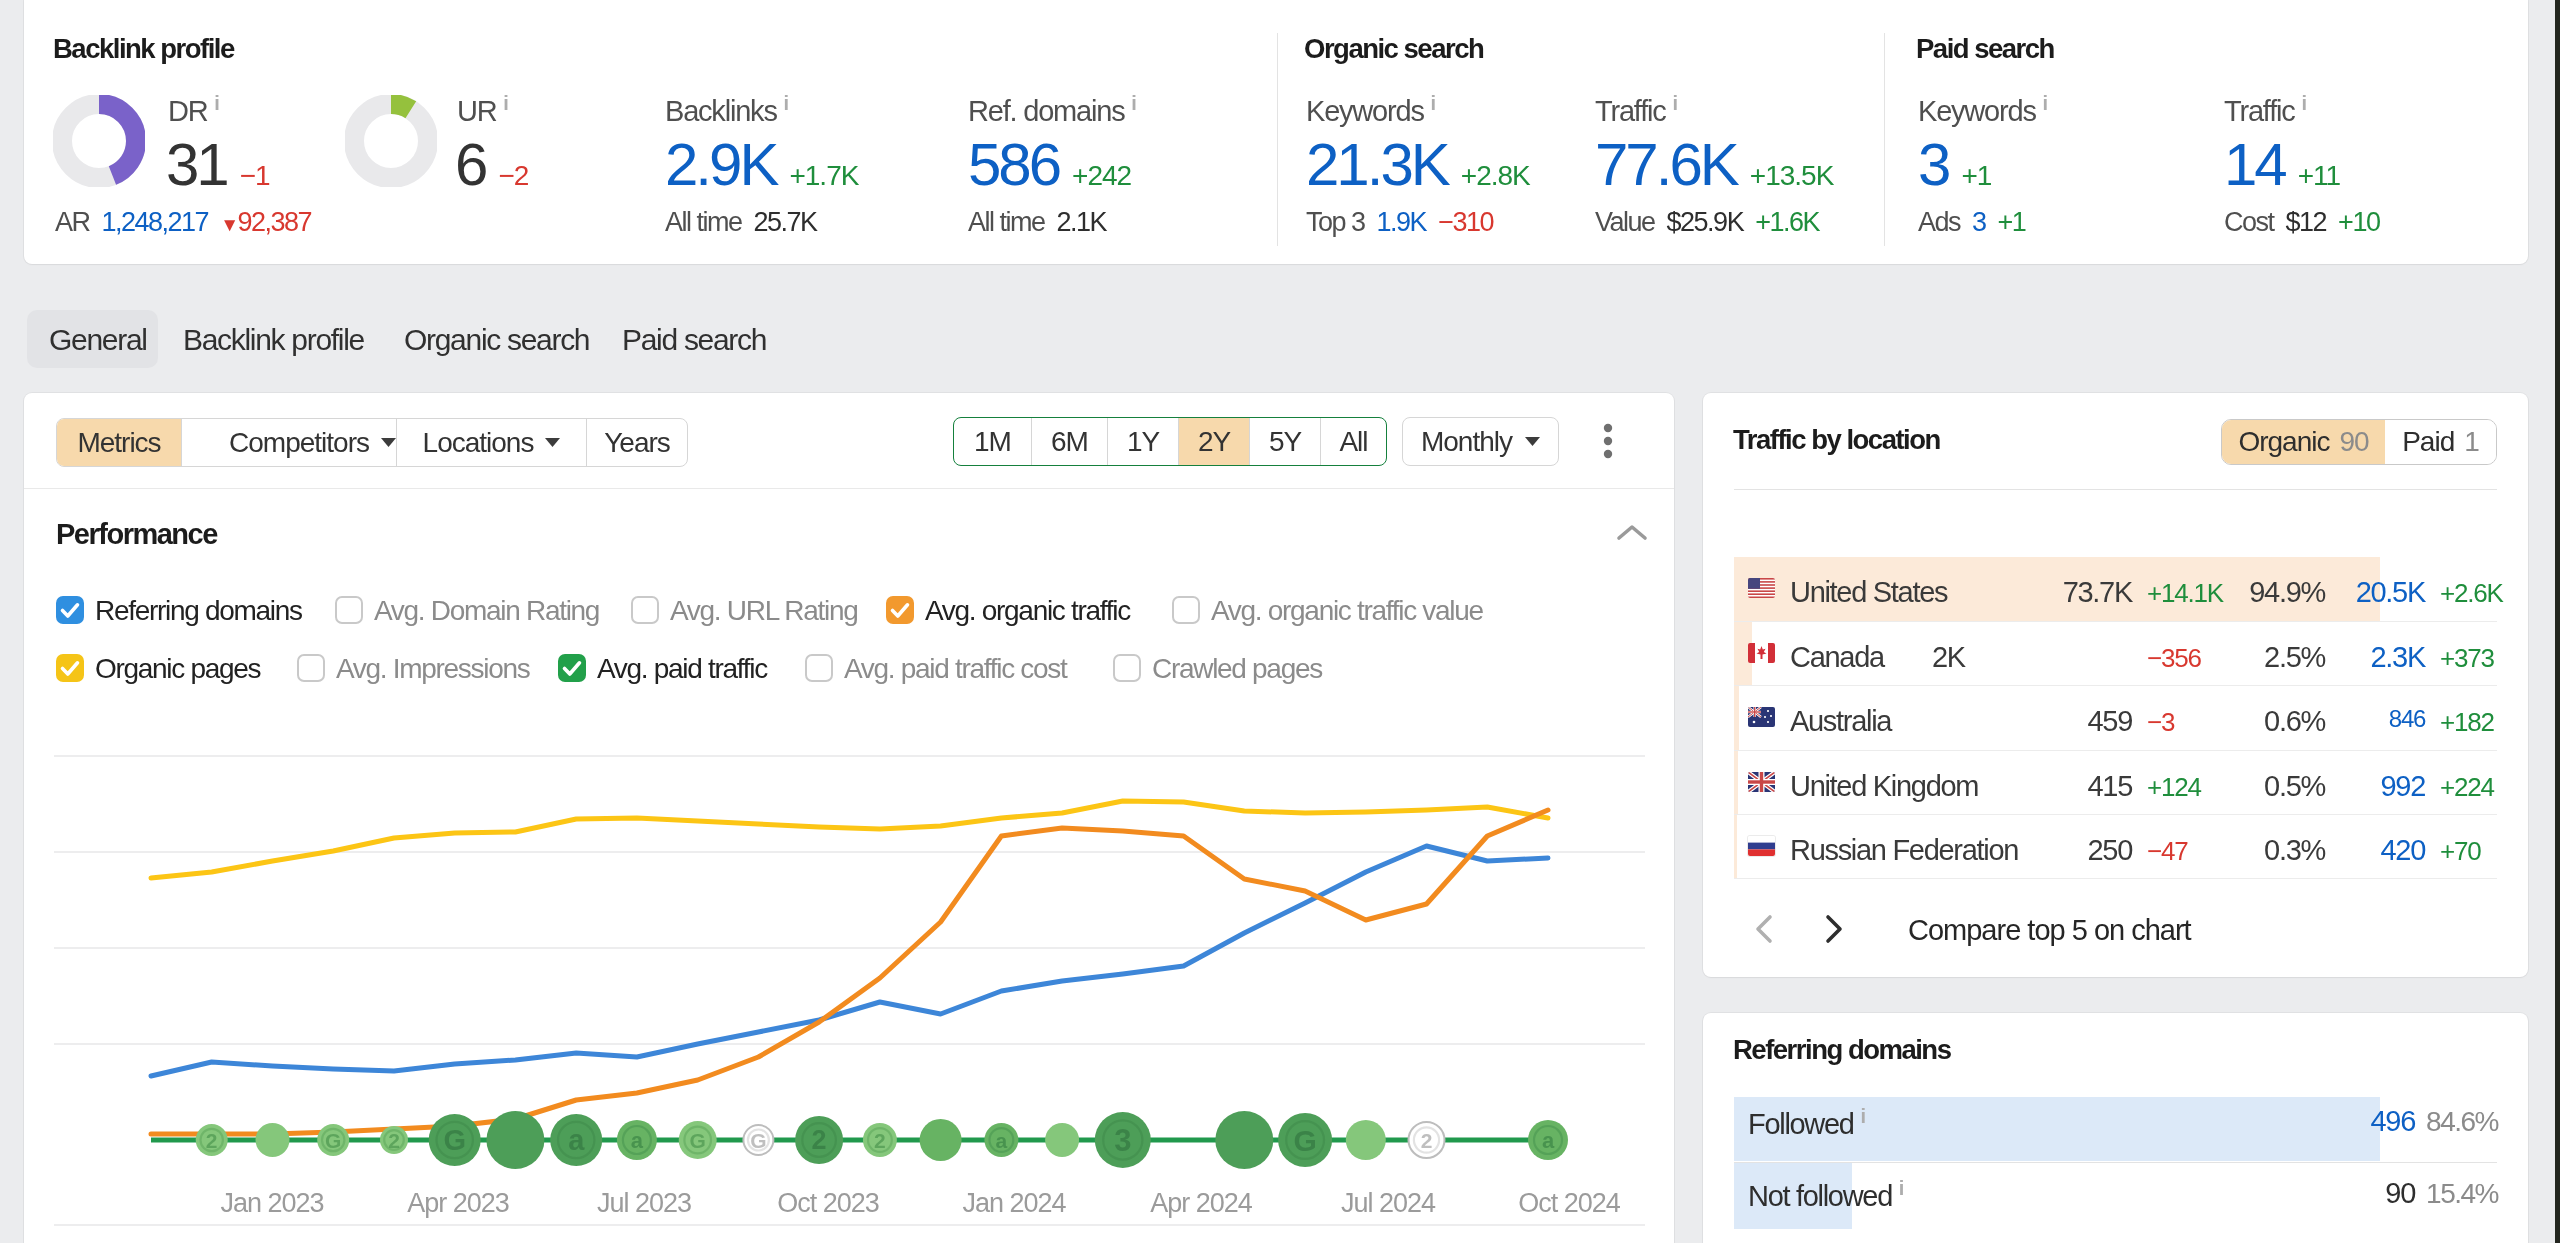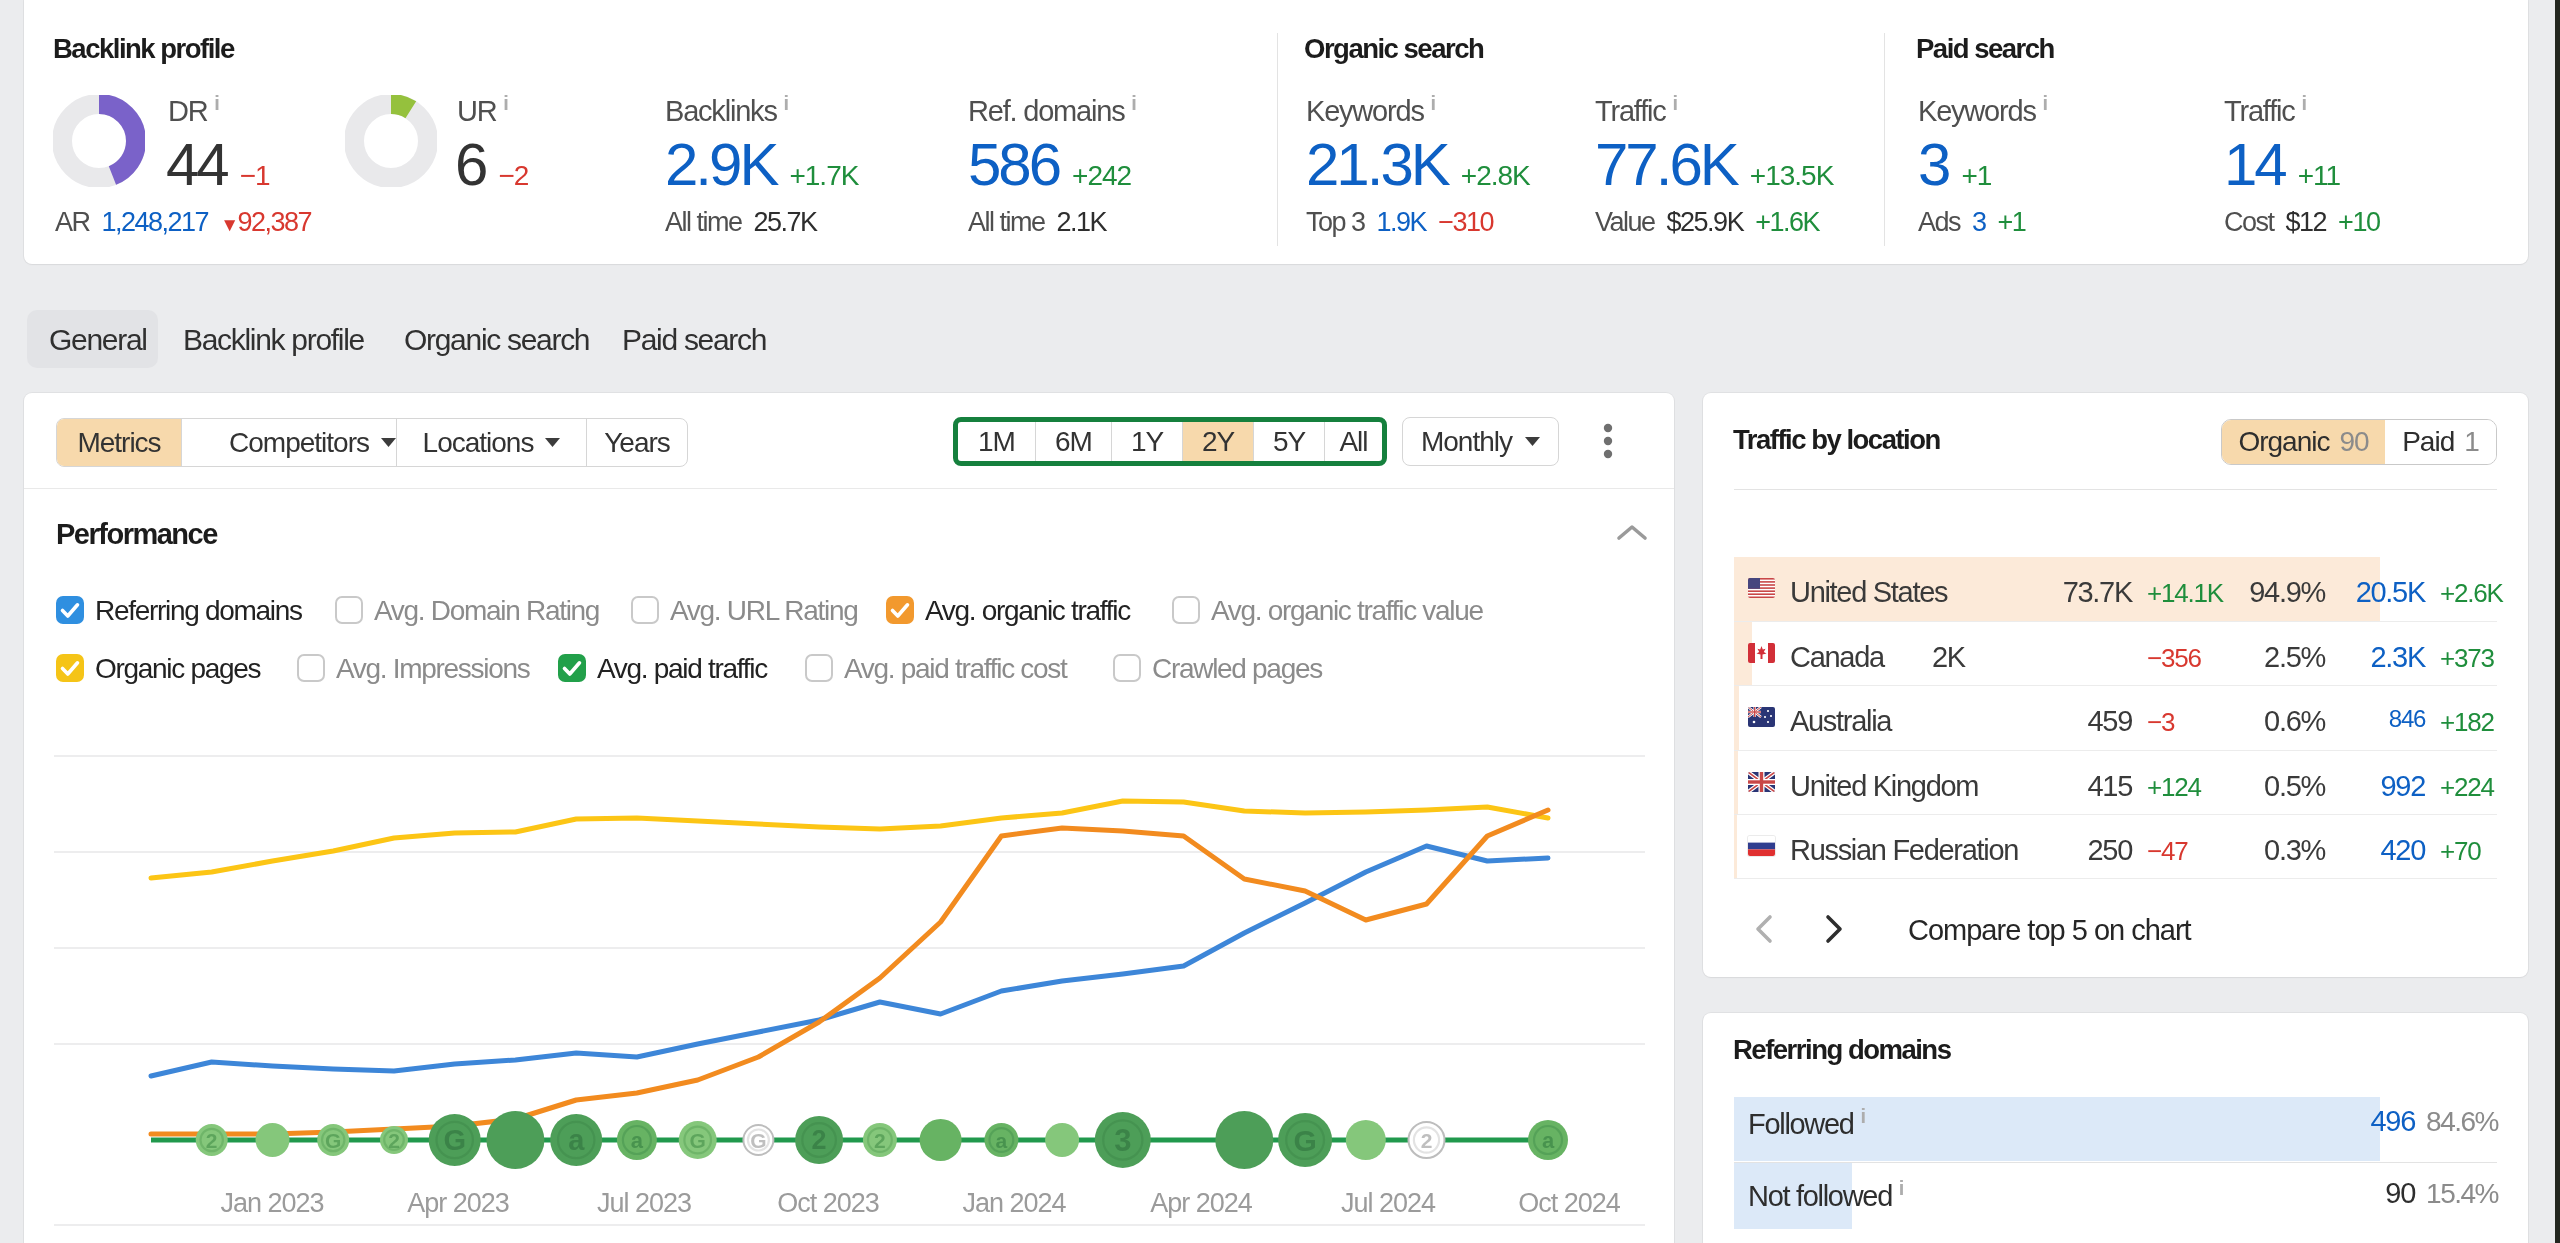--- a/index.html
+++ b/index.html
@@ -26,21 +26,21 @@
 
 <div class="card" style="left:24px; top:0px; width:2504px; height:264px; border-radius:0 0 8px 8px;">
   <div class="abs h" style="left:29px; top:33px;">Backlink profile</div>
 
   <svg class="abs" style="left:29px; top:95px;" width="92" height="92">
     <circle cx="46" cy="46" r="37" fill="none" stroke="#e9e9eb" stroke-width="20"></circle>
     <circle cx="46" cy="46" r="37" fill="none" stroke="#7a62c9" stroke-width="20" stroke-dasharray="102.3 232.5" transform="rotate(-90 46 46)"></circle>
   </svg>
   <div class="abs lbl" style="left:144px; top:92px;">DR <sup class="inf">i</sup></div>
   <div class="bigrow" style="left:142px; top:135px;">
-    <span class="big">44</span>
+    <span class="big">31</span>
       <span class="chg red">−1</span>
   </div>
   <div class="abs sub" style="left:31px; top:207px;">AR&nbsp; <span class="blu">1,248,217</span>&nbsp; <span class="red" style="font-size:19px;">▼</span><span class="red">92,387</span></div>
 
   <svg class="abs" style="left:321px; top:95px;" width="92" height="92">
     <circle cx="46" cy="46" r="37" fill="none" stroke="#e9e9eb" stroke-width="20"></circle>
     <circle cx="46" cy="46" r="37" fill="none" stroke="#95c13d" stroke-width="20" stroke-dasharray="20.9 232.5" transform="rotate(-90 46 46)"></circle>
   </svg>
   <div class="abs lbl" style="left:433px; top:92px;">UR <sup class="inf">i</sup></div>
   <div class="bigrow" style="left:431px; top:135px;">
@@ -111,21 +111,21 @@
     <div style="width:124px; background:#f7d9ac; border-radius:7px 0 0 7px; display:flex; align-items:center; justify-content:center;">Metrics</div>
     <div style="width:215px; border-left:1px solid #d6d6d6; display:flex; align-items:center; justify-content:flex-end; gap:12px;">Competitors <svg width="15" height="9">
           <polygon points="0,0 15,0 7.5,9" fill="#3c3c3c"></polygon>
         </svg></div>
     <div style="width:190px; border-left:1px solid #d6d6d6; display:flex; align-items:center; justify-content:center; gap:12px;">Locations <svg width="15" height="9">
           <polygon points="0,0 15,0 7.5,9" fill="#3c3c3c"></polygon>
         </svg></div>
     <div style="flex:1; border-left:1px solid #d6d6d6; display:flex; align-items:center; justify-content:center;">Years</div>
   </div>
 
-  <div class="abs" style="left:929px; top:24px; width:434px; height:49px; border:5px solid #15803d; border-radius:8px; background:#fff; display:flex; font-size:28px; letter-spacing:-1px; color:#333;">
+  <div class="abs" style="left:929px; top:24px; width:434px; height:49px; border:1px solid #15803d; border-radius:8px; background:#fff; display:flex; font-size:28px; letter-spacing:-1px; color:#333;">
     <div style="width:77px; display:flex; align-items:center; justify-content:center;">1M</div>
     <div style="width:76px; border-left:1px solid #d6d6d6; display:flex; align-items:center; justify-content:center;">6M</div>
     <div style="width:71px; border-left:1px solid #d6d6d6; display:flex; align-items:center; justify-content:center;">1Y</div>
     <div style="width:71px; border-left:1px solid #d6d6d6; background:#f7d9ac; display:flex; align-items:center; justify-content:center;">2Y</div>
     <div style="width:71px; border-left:1px solid #d6d6d6; display:flex; align-items:center; justify-content:center;">5Y</div>
     <div style="flex:1; border-left:1px solid #d6d6d6; display:flex; align-items:center; justify-content:center;">All</div>
   </div>
 
   <div class="abs" style="left:1378px; top:24px; width:157px; height:49px; border:1px solid #d6d6d6; border-radius:8px; background:#fff; display:flex; align-items:center; justify-content:center; gap:13px; font-size:28px; letter-spacing:-1px; color:#333;">Monthly <svg width="15" height="9">
         <polygon points="0,0 15,0 7.5,9" fill="#3c3c3c"></polygon>

